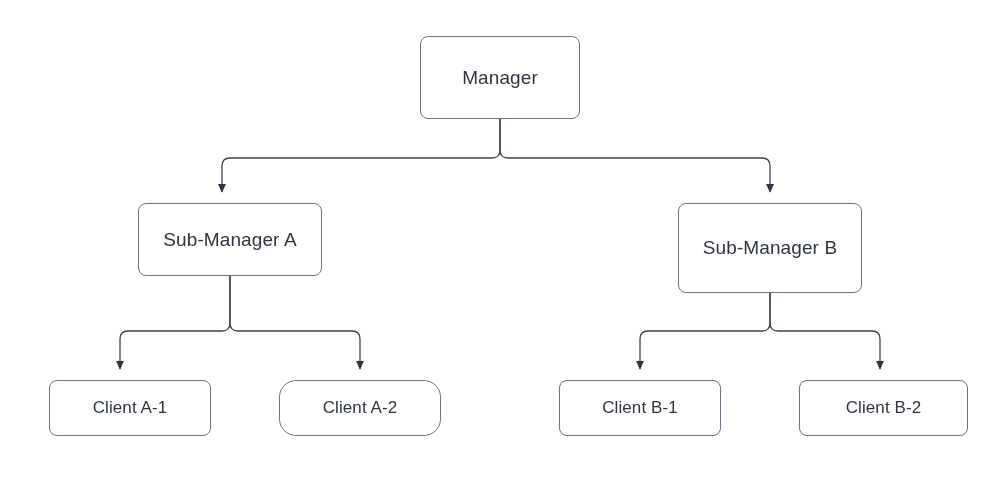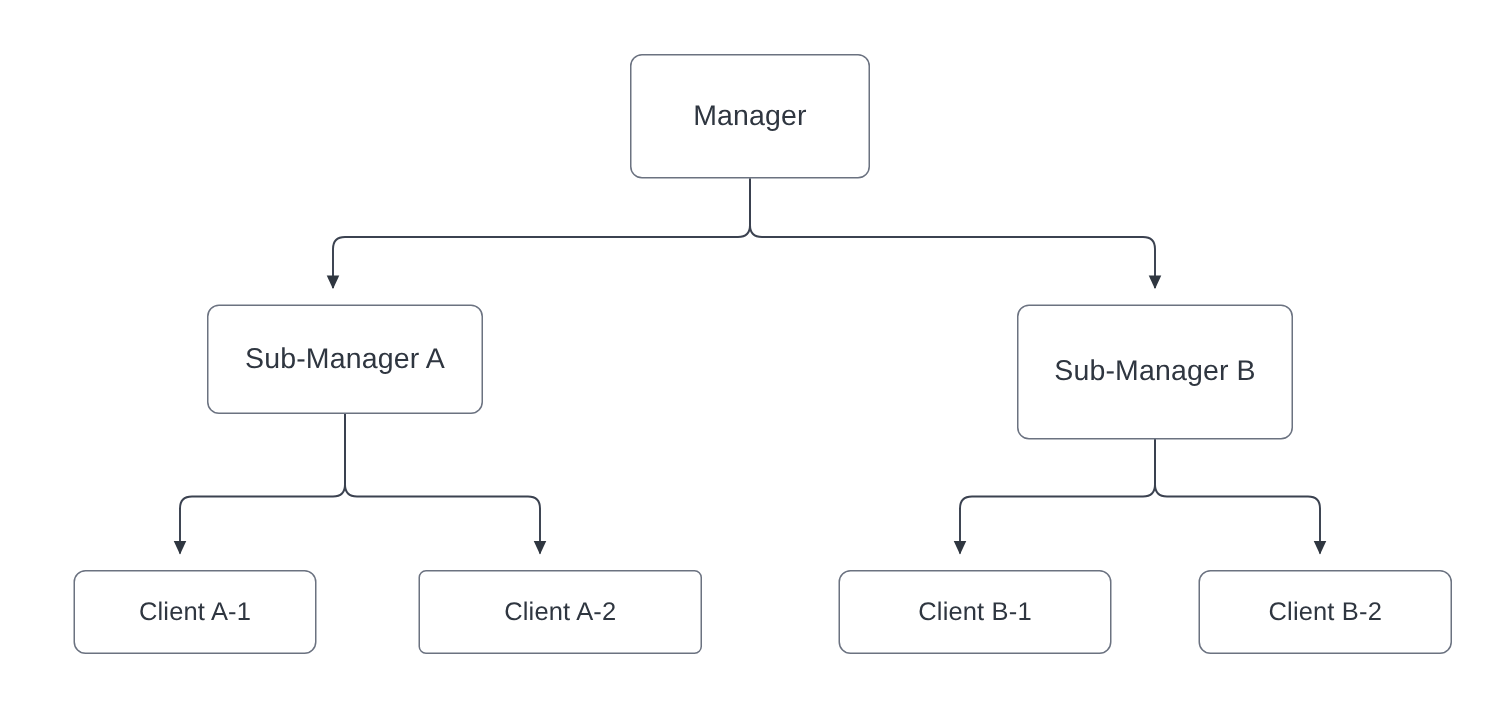--- a/index.html
+++ b/index.html
@@ -83,25 +83,25 @@
   </div>
 
   <div class="node lvl-mid" id="n-sub-b" style="left: 678px; top: 203px; width: 184px; height: 90px; background: rgb(255, 255, 255); border-color: rgb(107, 114, 128); color: rgb(47, 54, 64); border-radius: 8px;">
     <span class="node-label">Sub-Manager B</span>
   </div>
 
   <div class="node lvl-leaf" id="n-client-a1" style="left: 39px; top: 380px; width: 162px; height: 56px; background: rgb(255, 255, 255); border-color: rgb(107, 114, 128); color: rgb(47, 54, 64); border-radius: 8px; margin-left: 10px;">
     <span class="node-label">Client A-1</span>
   </div>
 
-  <div class="node lvl-leaf" id="n-client-a2" style="left: 279px; top: 380px; width: 189px; height: 56px; background: rgb(255, 255, 255); border-color: rgb(107, 114, 128); color: rgb(47, 54, 64); border-radius: 5px;">
+  <div class="node lvl-leaf" id="n-client-a2" style="left: 279px; top: 380px; width: 162px; height: 56px; background: rgb(255, 255, 255); border-color: rgb(107, 114, 128); color: rgb(47, 54, 64); border-radius: 17px;">
     <span class="node-label">Client A-2</span>
   </div>
 
-  <div class="node lvl-leaf" id="n-client-b1" style="left: 559px; top: 380px; width: 182px; height: 56px; background: rgb(255, 255, 255); border-color: rgb(107, 114, 128); color: rgb(47, 54, 64); border-radius: 8px;">
+  <div class="node lvl-leaf" id="n-client-b1" style="left: 559px; top: 380px; width: 162px; height: 56px; background: rgb(255, 255, 255); border-color: rgb(107, 114, 128); color: rgb(47, 54, 64); border-radius: 8px;">
     <span class="node-label">Client B-1</span>
   </div>
 
   <div class="node lvl-leaf" id="n-client-b2" style="left: 799px; top: 380px; width: 169px; height: 56px; background: rgb(255, 255, 255); border-color: rgb(107, 114, 128); color: rgb(47, 54, 64); border-radius: 8px;">
     <span class="node-label">Client B-2</span>
   </div>
 
 </div>
 
 </body></html>

